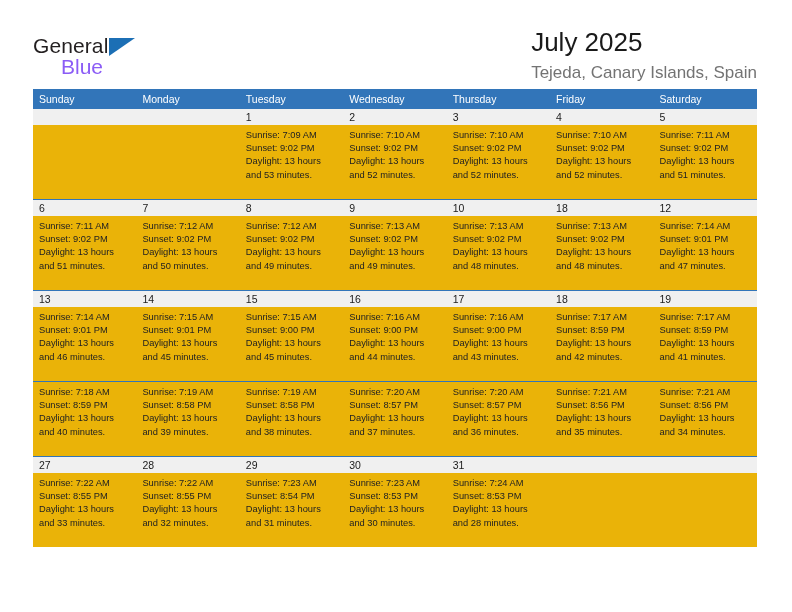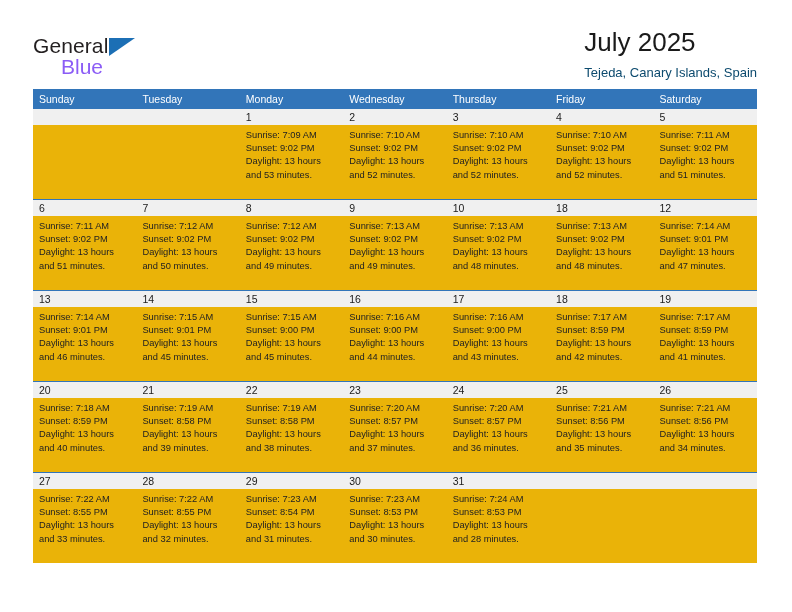--- a/index.html
+++ b/index.html
@@ -71,22 +71,22 @@
     text-align: left;
   }
   .cal-title {
     font-size: 26px;
     color: #1a1a1a;
     line-height: 32px;
     white-space: nowrap;
   }
   .cal-sub {
     margin-top: 6px;
-    font-size: 13px;
-    color: #0c4a6e;
+    font-size: 17px;
+    color: #737373;
     line-height: 18px;
     white-space: nowrap;
   }
 
   
   .calendar {
     position: absolute;
     left: 33px;
     top: 89px;
     width: 724px;
@@ -162,22 +162,22 @@
     <div class="title-block">
       <div class="cal-title">July 2025</div>
       <div class="cal-sub">Tejeda, Canary Islands, Spain</div>
     </div>
 
   </div>
 
   <div class="calendar">
     <div class="weekdays">
         <div class="weekday">Sunday</div>
+        <div class="weekday">Monday</div>
         <div class="weekday">Tuesday</div>
-        <div class="weekday">Monday</div>
         <div class="weekday">Wednesday</div>
         <div class="weekday">Thursday</div>
         <div class="weekday">Friday</div>
         <div class="weekday">Saturday</div>
       </div>
     <div id="weeks-container">
         <div class="week">
           <div class="week-daynums">
             <div class="daynum"></div>
             <div class="daynum"></div>
@@ -336,29 +336,20 @@
             </div>
             <div class="cell-body">
               <div class="cell-line">Sunrise: 7:17 AM</div>
               <div class="cell-line">Sunset: 8:59 PM</div>
               <div class="cell-line">Daylight: 13 hours</div>
               <div class="cell-line">and 41 minutes.</div>
             </div>
           </div>
         </div>
         <div class="week">
-          <div class="week-daynums">
-            <div class="daynum">20</div>
-            <div class="daynum">21</div>
-            <div class="daynum">22</div>
-            <div class="daynum">23</div>
-            <div class="daynum">24</div>
-            <div class="daynum">25</div>
-            <div class="daynum">26</div>
-          </div>
           <div class="week-bodies">
             <div class="cell-body">
               <div class="cell-line">Sunrise: 7:18 AM</div>
               <div class="cell-line">Sunset: 8:59 PM</div>
               <div class="cell-line">Daylight: 13 hours</div>
               <div class="cell-line">and 40 minutes.</div>
             </div>
             <div class="cell-body">
               <div class="cell-line">Sunrise: 7:19 AM</div>
               <div class="cell-line">Sunset: 8:58 PM</div>

